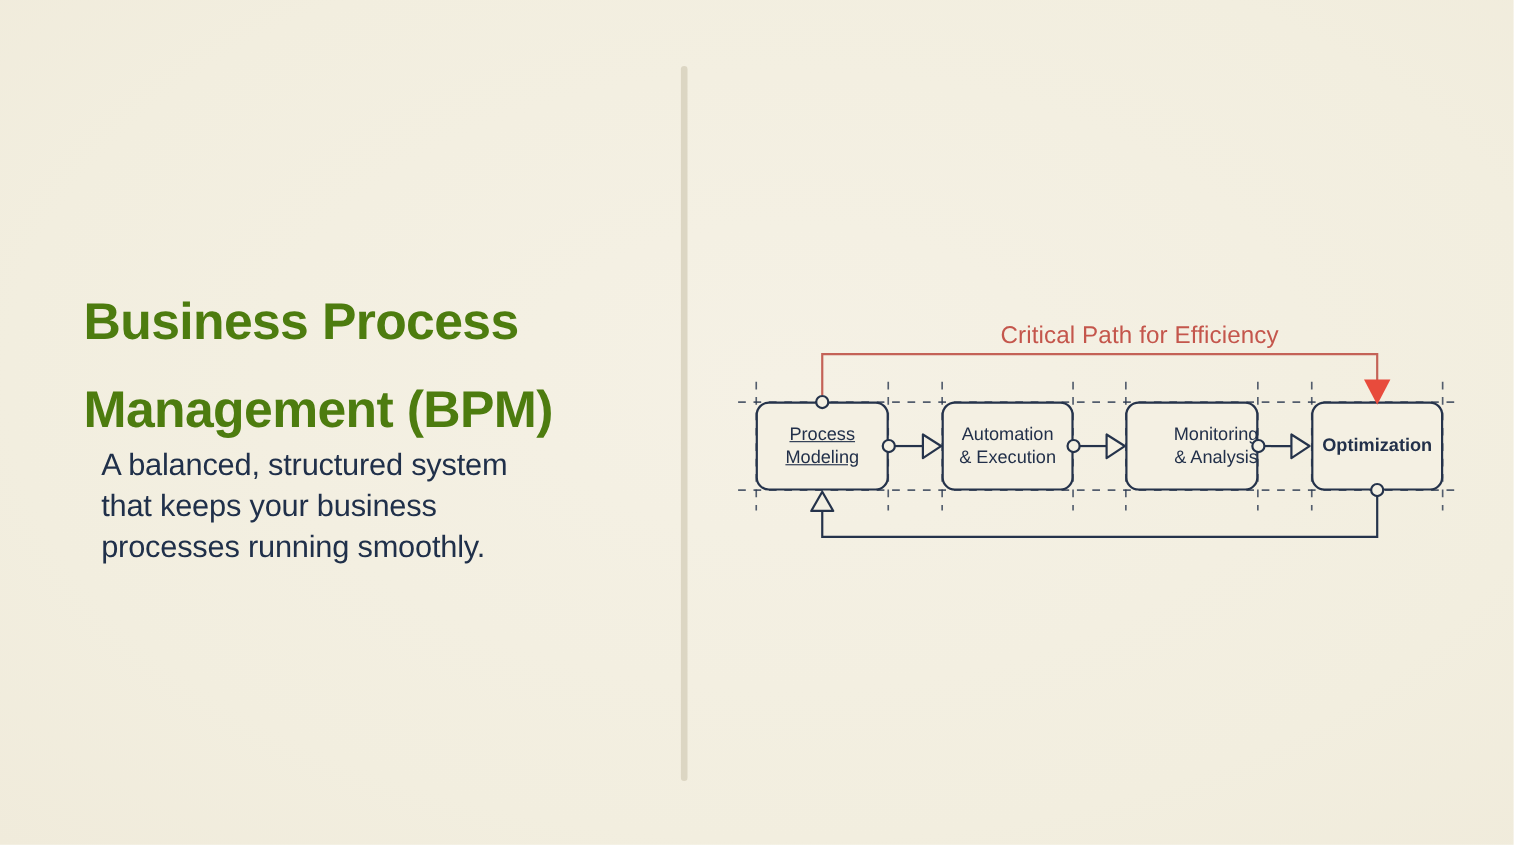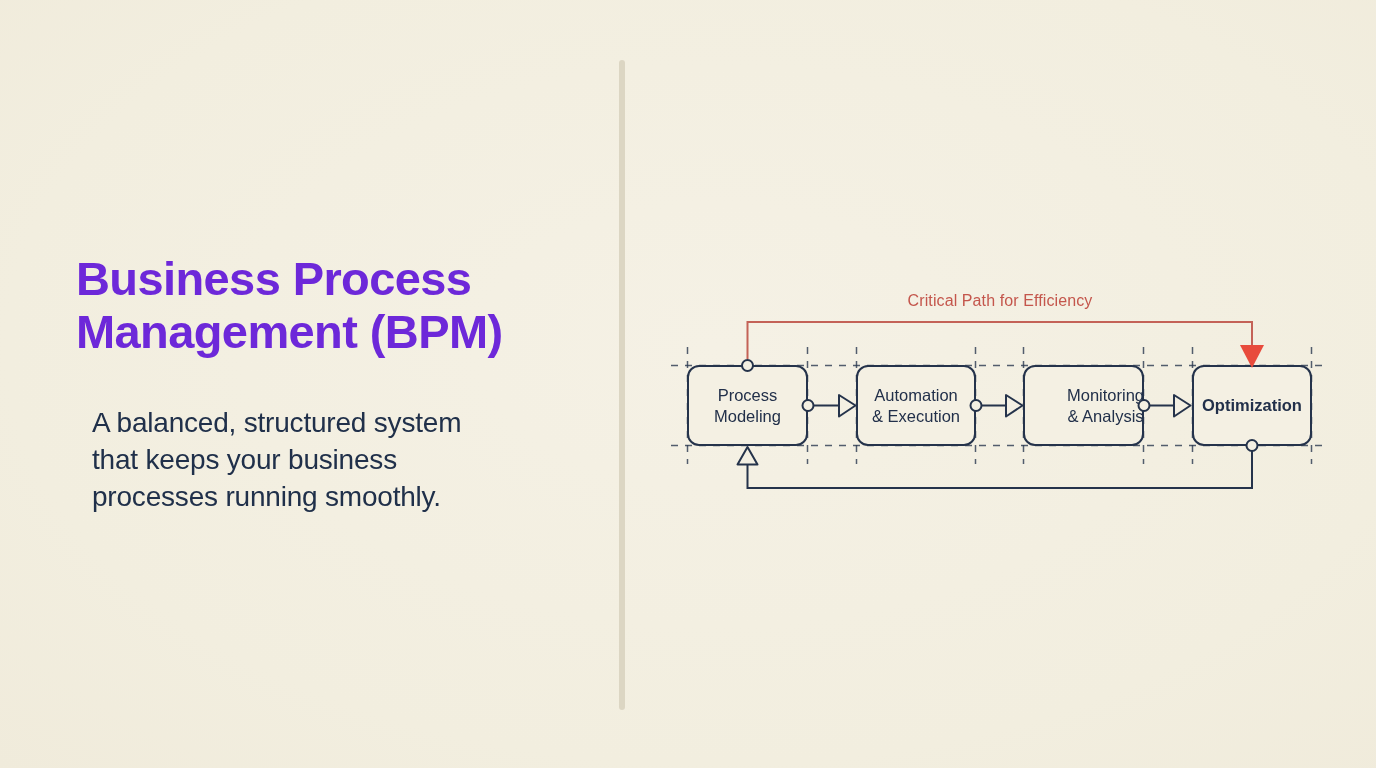--- a/index.html
+++ b/index.html
@@ -7,22 +7,22 @@
     width:1376px;height:768px;overflow:hidden;position:relative;
     background:radial-gradient(ellipse at 52% 45%, #f5f1e5 0%, #f2eedf 70%, #f0ebdb 100%);
     font-family:"Liberation Sans", sans-serif;
     -webkit-font-smoothing:antialiased;
   }
   .slide{position:absolute;inset:0;}
 
   
   .title{
     position:absolute;left:76px;top:252px;margin:0;
-    font-size:47px;line-height:53px;font-weight:700;letter-spacing:-0.6px;
-    color:#6d28d9;white-space:pre-line;
+    font-size:47px;line-height:80px;font-weight:700;letter-spacing:-0.6px;
+    color:#4d7c0f;white-space:pre-line;
   }
   .subtitle{
     position:absolute;left:92px;top:404px;margin:0;
     font-size:28px;line-height:37px;font-weight:400;letter-spacing:-0.2px;
     color:#20304a;white-space:pre-line;
   }
 
   
   .divider{
     position:absolute;left:619px;top:60px;width:6px;height:650px;
@@ -37,28 +37,28 @@
   .redarrow{fill:#e84b3c;}
   .opentri{fill:#f4f0e3;stroke:#25334b;stroke-width:2;stroke-linejoin:round;}
   .node{fill:#f4f0e3;stroke:#25334b;stroke-width:2;}
 
   .box{
     position:absolute;top:365px;height:81px;box-sizing:border-box;
     border:2px solid #25334b;border-radius:12px;background:#f4f0e3;
     display:flex;align-items:center;justify-content:center;text-align:center;
     font-size:16.5px;line-height:21px;color:#22304a;white-space:pre-line;
   }
-  .b1{left:687px;width:121px;}
+  .b1{left:687px;width:121px;text-decoration:underline;}
   .b2{left:856px;width:120px;}
   .b3{left:1023px;width:121px;padding-left:44px;}
   .b4{left:1192px;width:120px;font-weight:bold;}
 
   .red-label{
-    position:absolute;left:860px;top:292px;width:280px;
-    text-align:center;font-size:16px;letter-spacing:0.1px;color:#c4564c;
+    position:absolute;left:896px;top:292px;width:280px;
+    text-align:center;font-size:22px;letter-spacing:0.1px;color:#c4564c;
   }
 </style>
 </head>
 <body>
 
 <div class="slide">
 
   <h1 class="title">Business Process
 Management (BPM)</h1>
   <p class="subtitle">A balanced, structured system

